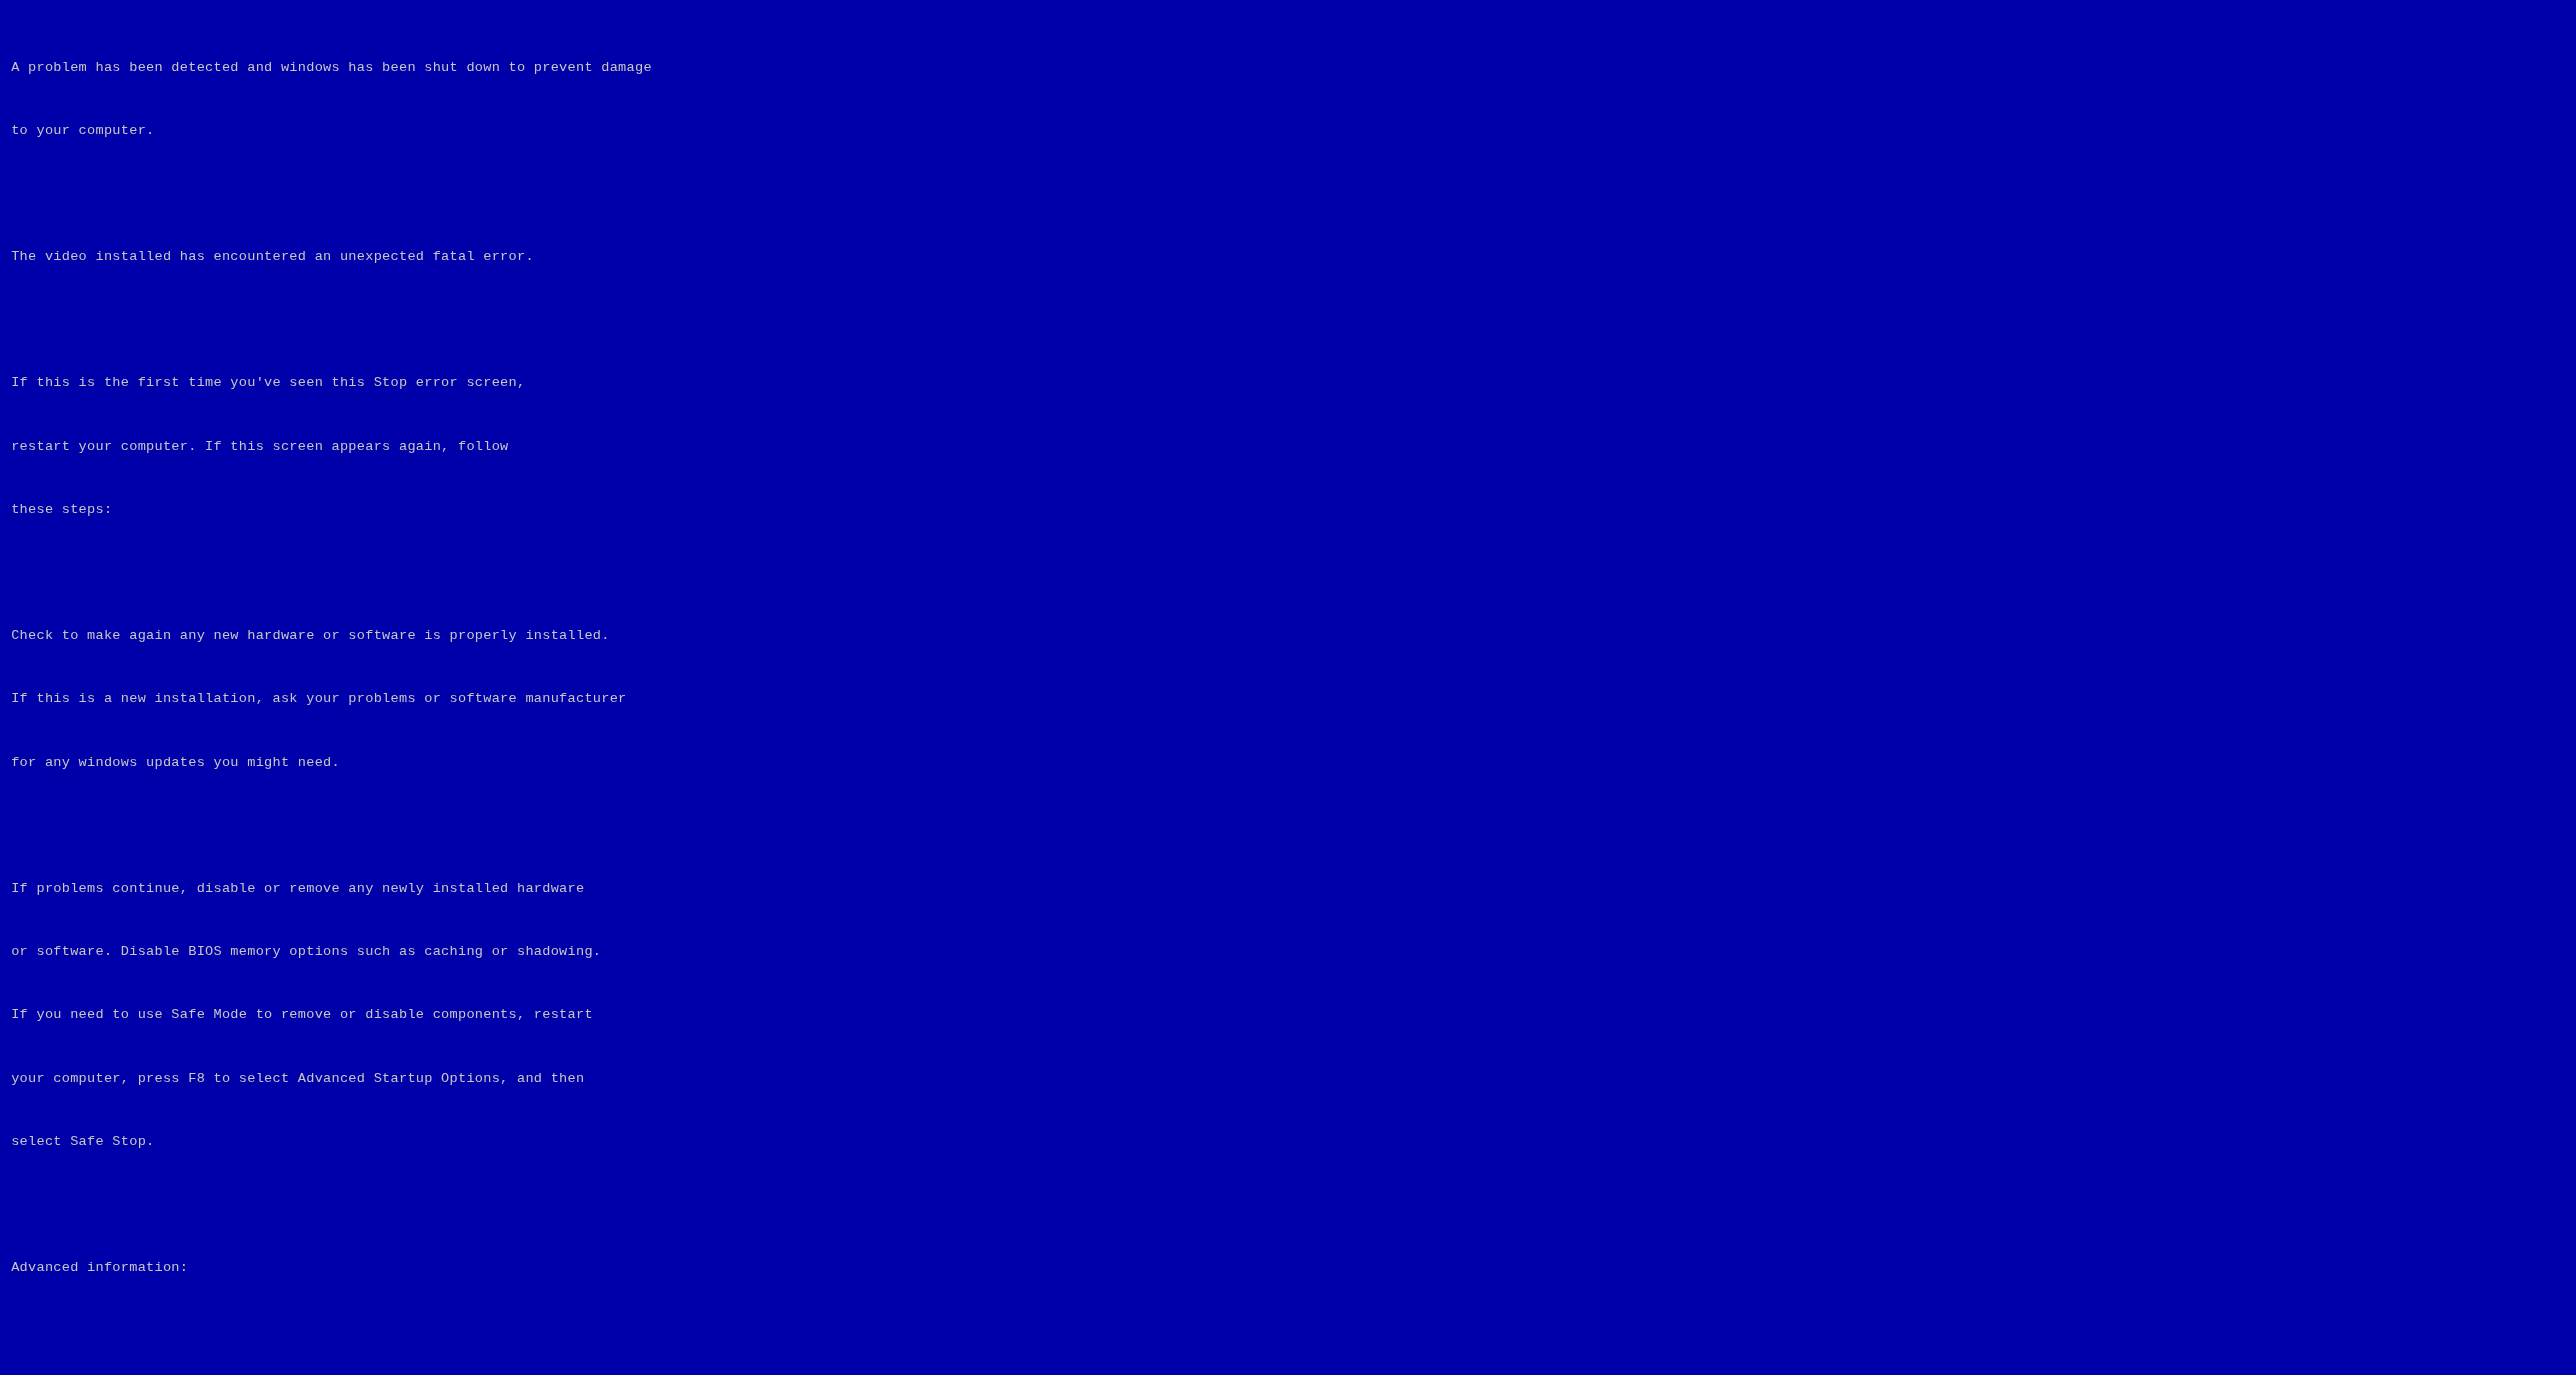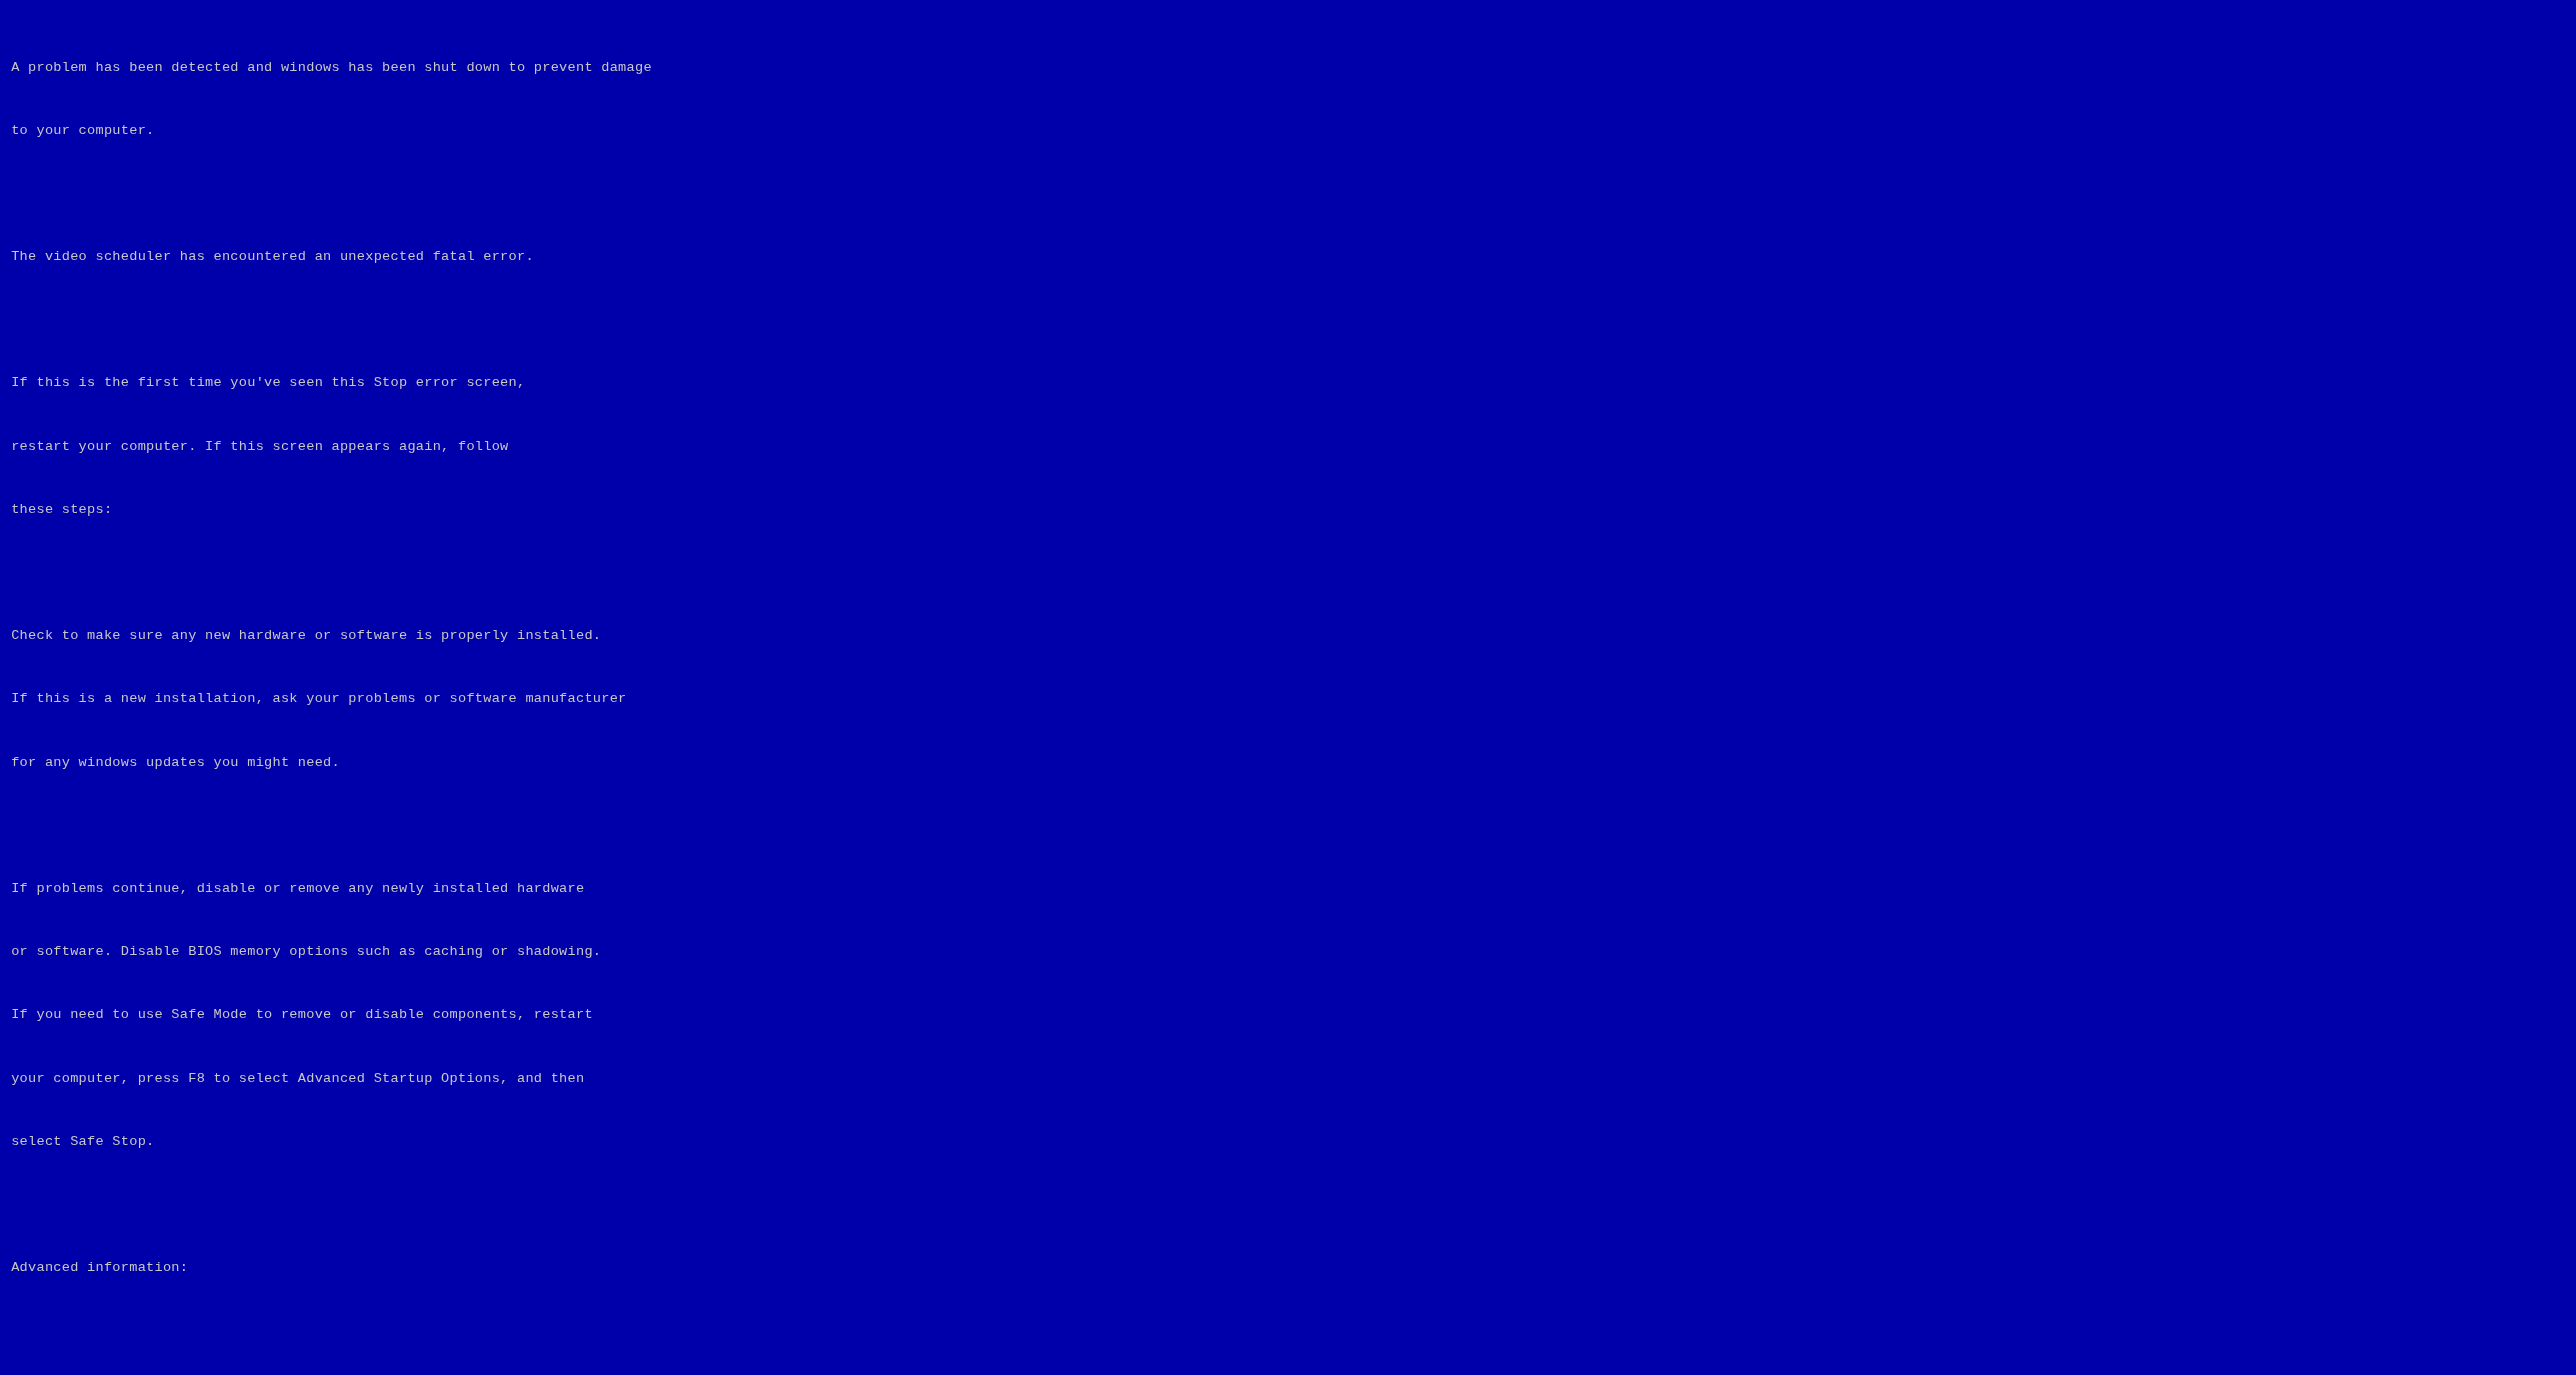--- a/index.html
+++ b/index.html
@@ -48,27 +48,27 @@
     }
   </style>
 </head>
 <body>
 
 <div class="bsod-screen">
   <div class="bsod-content">
     <span class="block">A problem has been detected and windows has been shut down to prevent damage</span>
     <span class="block">to your computer.</span>
     <span class="spacer"></span>
-    <span class="block">The video scheduler has encountered an unexpected fatal error.</span>
+    <span class="block">The video installed has encountered an unexpected fatal error.</span>
     <span class="spacer"></span>
     <span class="block">If this is the first time you've seen this Stop error screen,</span>
     <span class="block">restart your computer. If this screen appears again, follow</span>
     <span class="block">these steps:</span>
     <span class="spacer"></span>
-    <span class="block">Check to make sure any new hardware or software is properly installed.</span>
+    <span class="block">Check to make again any new hardware or software is properly installed.</span>
     <span class="block">If this is a new installation, ask your problems or software manufacturer</span>
     <span class="block">for any windows updates you might need.</span>
     <span class="spacer"></span>
     <span class="block">If problems continue, disable or remove any newly installed hardware</span>
     <span class="block">or software. Disable BIOS memory options such as caching or shadowing.</span>
     <span class="block">If you need to use Safe Mode to remove or disable components, restart</span>
     <span class="block">your computer, press F8 to select Advanced Startup Options, and then</span>
     <span class="block">select Safe Stop.</span>
     <span class="spacer"></span>
     <span class="block">Advanced information:</span>

